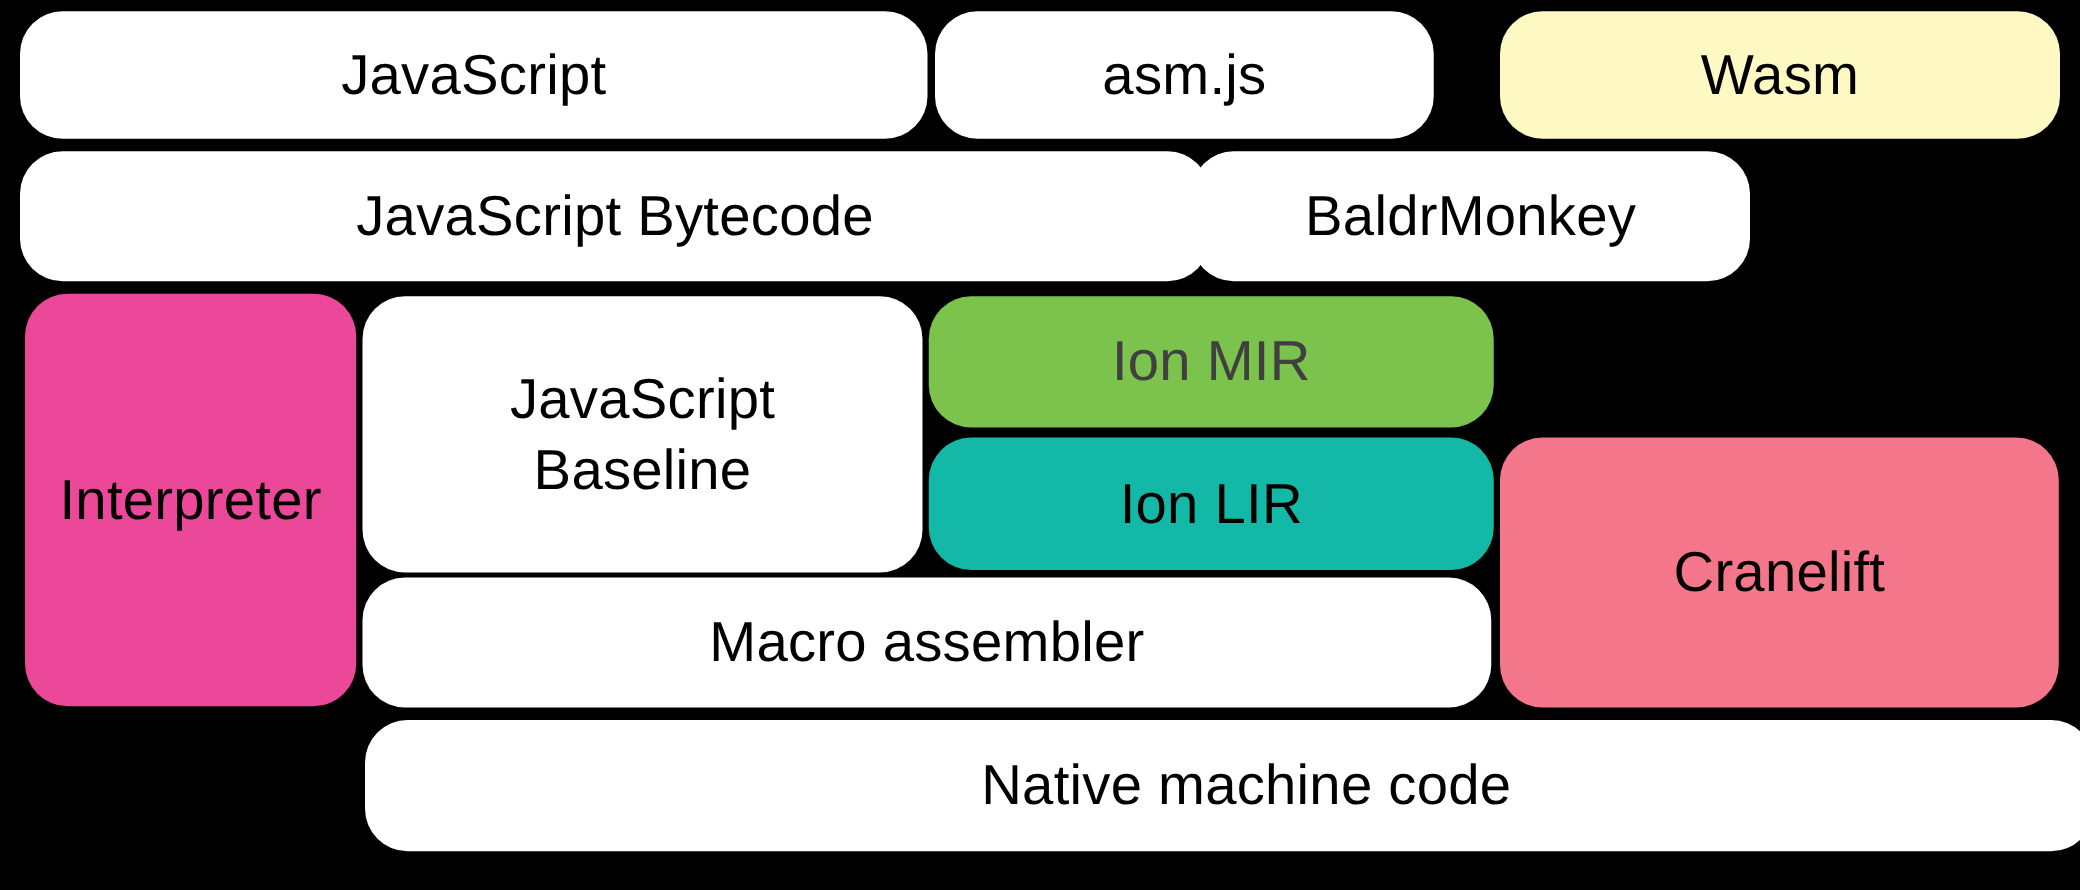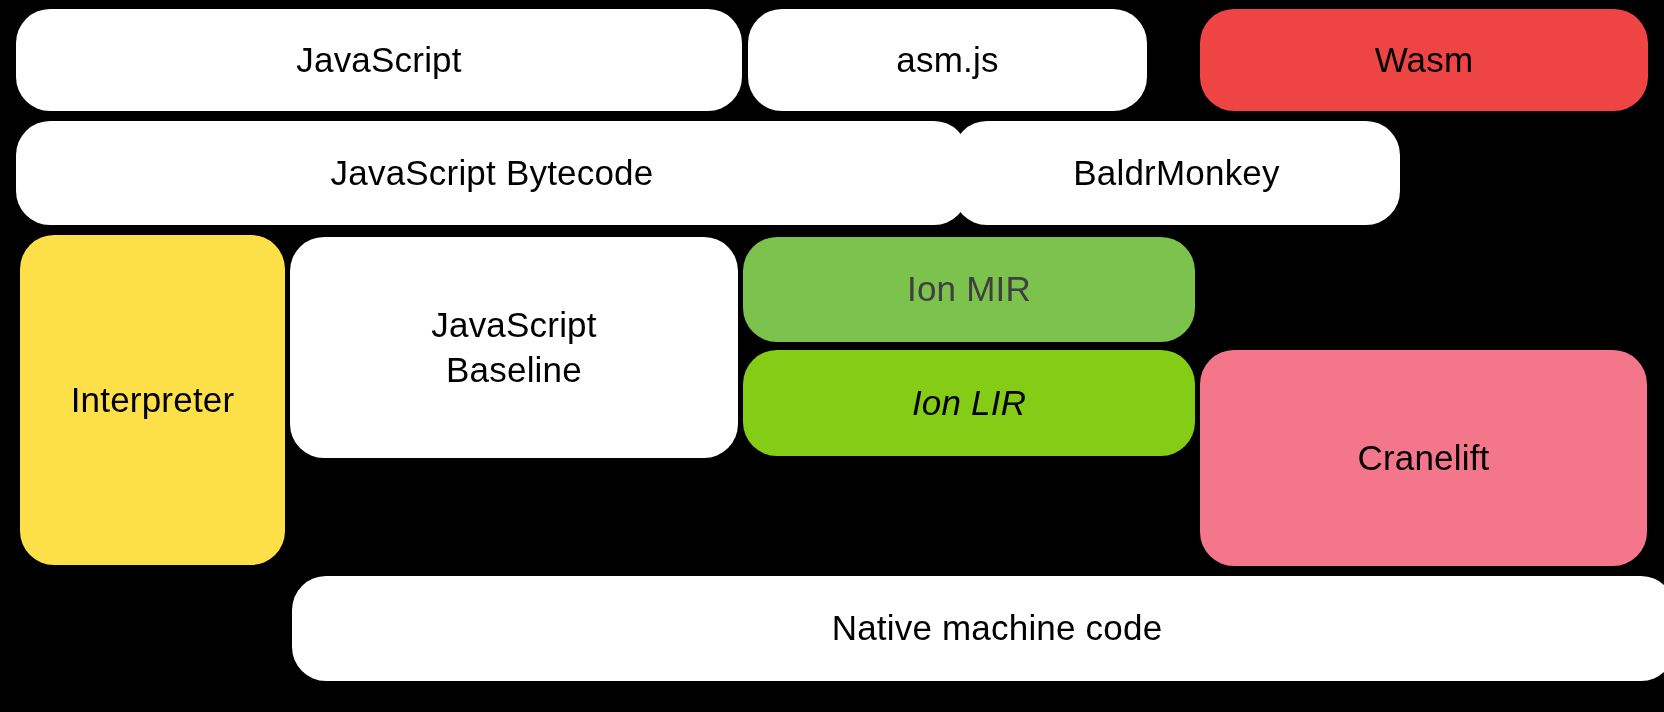--- a/index.html
+++ b/index.html
@@ -17,21 +17,21 @@
   }
   .node {
     position: absolute;
     display: flex;
     align-items: center;
     justify-content: center;
     text-align: center;
     border-radius: 34px;
     background: #ffffff;
     color: #000000;
-    font-size: 35px;
+    font-size: 45px;
     line-height: 1.26;
     white-space: pre-line;
     letter-spacing: 0.2px;
   }
   
   #n-javascript      { left: 16px;   top: 9px;   width: 726px;  height: 102px; }
   #n-asmjs           { left: 748px;  top: 9px;   width: 399px;  height: 102px; }
   #n-wasm            { left: 1200px; top: 9px;   width: 448px;  height: 102px; }
   #n-bytecode        { left: 16px;   top: 121px; width: 952px;  height: 104px; }
   #n-baldrmonkey     { left: 953px;  top: 121px; width: 447px;  height: 104px; }
@@ -45,33 +45,34 @@
 </style>
 </head>
 <body>
 
 <div class="canvas" style="background-color: rgb(0, 0, 0);">
 
   <div class="node" id="n-javascript" style="background-color: rgb(255, 255, 255); color: rgb(0, 0, 0);">JavaScript</div>
 
   <div class="node" id="n-asmjs" style="background-color: rgb(255, 255, 255); color: rgb(0, 0, 0);">asm.js</div>
 
-  <div class="node" id="n-wasm" style="background-color: #ef4444; color: rgb(0, 0, 0);">Wasm</div>
+  <div class="node" id="n-wasm" style="background-color: #fef9c3; color: rgb(0, 0, 0);">Wasm</div>
 
   <div class="node" id="n-bytecode" style="background-color: rgb(255, 255, 255); color: rgb(0, 0, 0);">JavaScript Bytecode</div>
 
   <div class="node" id="n-baldrmonkey" style="background-color: rgb(255, 255, 255); color: rgb(0, 0, 0);">BaldrMonkey</div>
 
-  <div class="node" id="n-interpreter" style="background-color: #fde047; color: rgb(0, 0, 0);">Interpreter</div>
+  <div class="node" id="n-interpreter" style="background-color: #ec4899; color: rgb(0, 0, 0);">Interpreter</div>
 
   <div class="node" id="n-baseline" style="background-color: rgb(255, 255, 255); color: rgb(0, 0, 0);">JavaScript
 Baseline</div>
 
   <div class="node" id="n-ion-mir" style="background-color: rgb(123, 195, 76); color: #404040;">Ion MIR</div>
 
-  <div class="node" id="n-ion-lir" style="background-color: #84cc16; color: rgb(0, 0, 0); font-style: italic;">Ion LIR</div>
+  <div class="node" id="n-ion-lir" style="background-color: #14b8a6; color: rgb(0, 0, 0);">Ion LIR</div>
 
   <div class="node" id="n-cranelift" style="background-color: rgb(244, 118, 138); color: rgb(0, 0, 0);">Cranelift</div>
 
+  <div class="node" id="n-macro-assembler" style="background-color: rgb(255, 255, 255); color: rgb(0, 0, 0);">Macro assembler</div>
 
   <div class="node" id="n-native" style="background-color: rgb(255, 255, 255); color: rgb(0, 0, 0); padding-left: 27px;">Native machine code</div>
 
 </div>
 
 </body></html>

